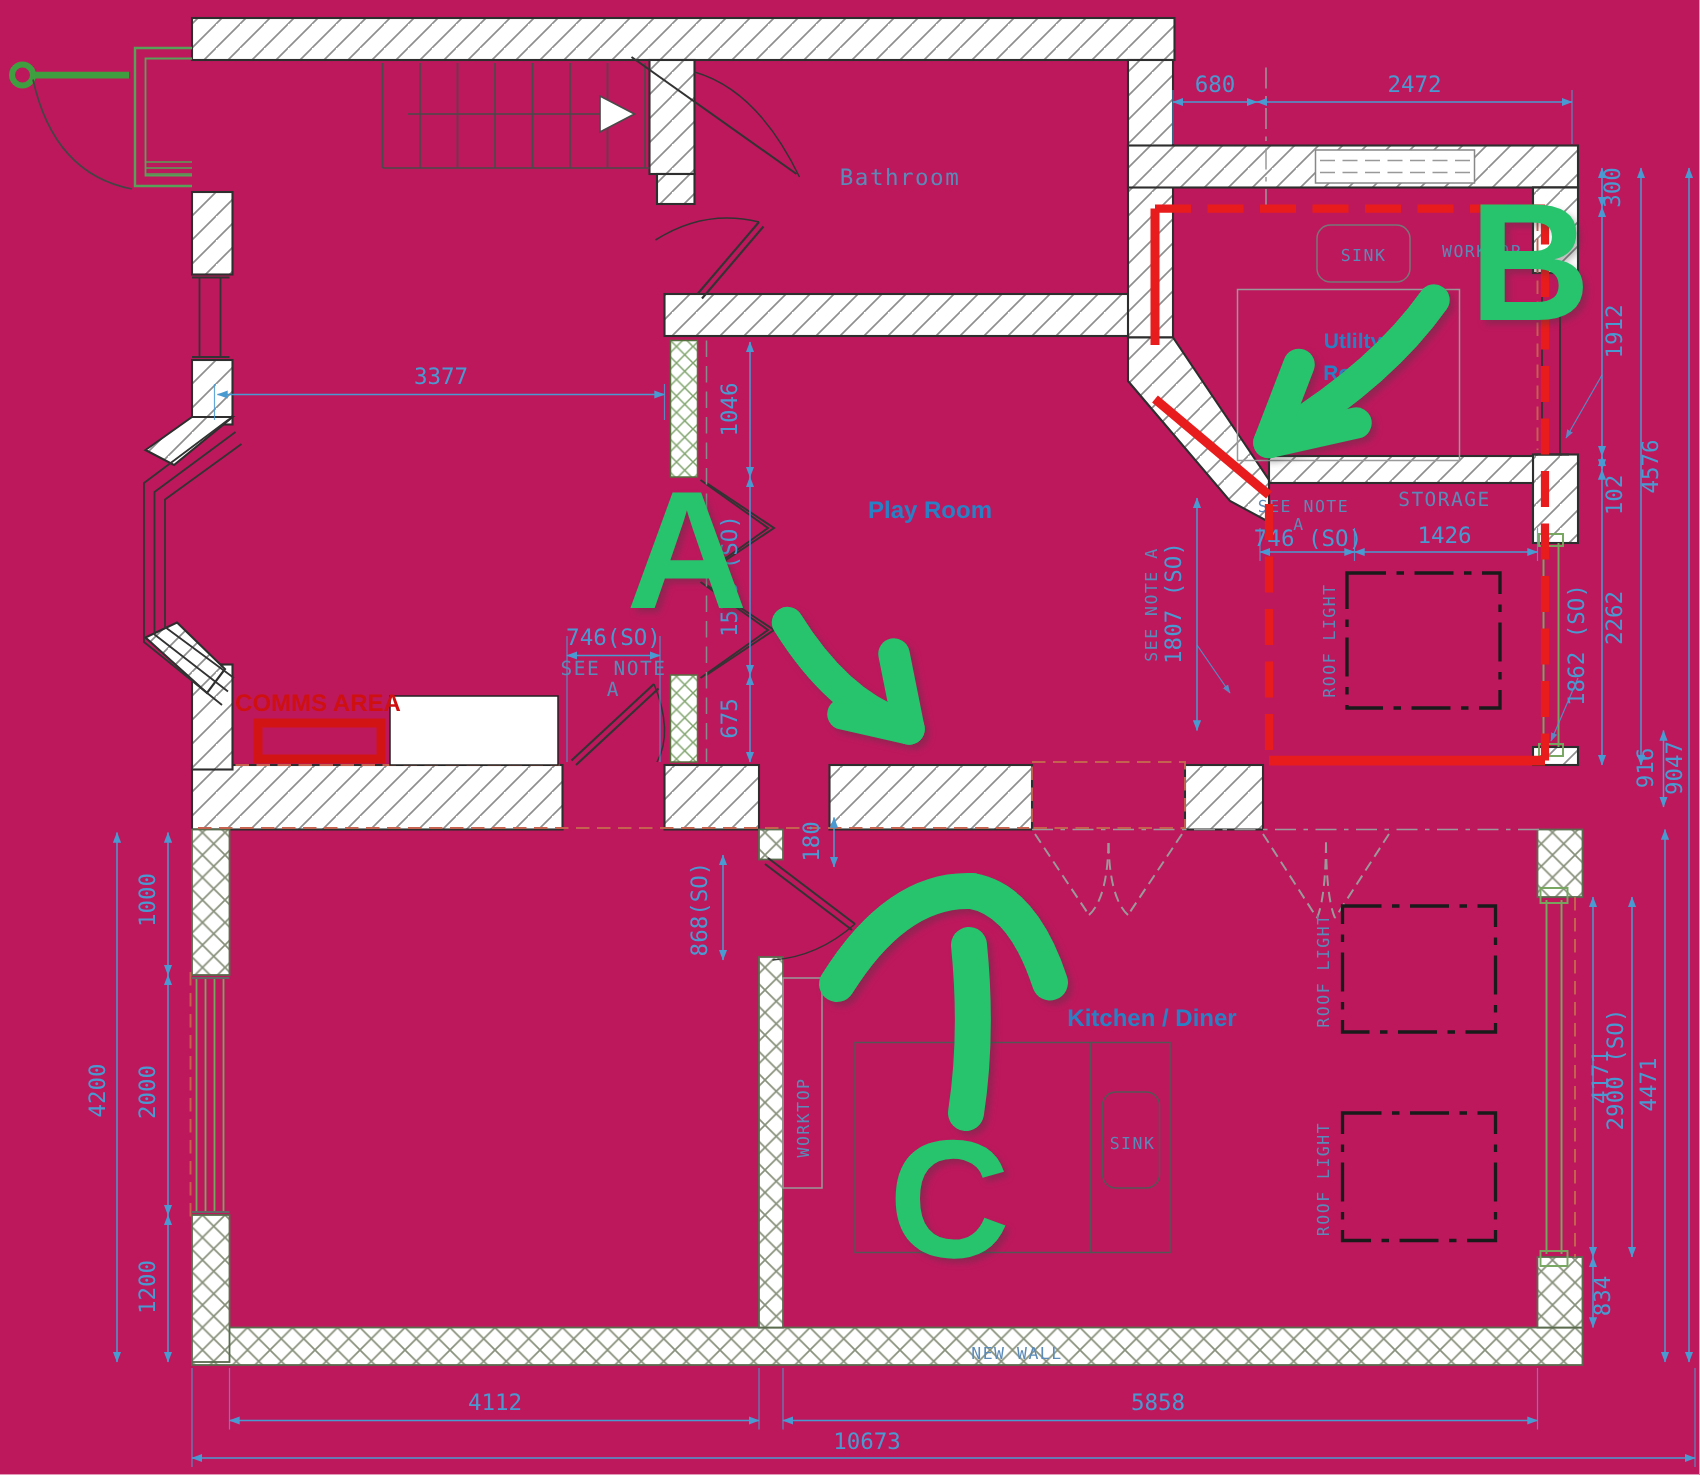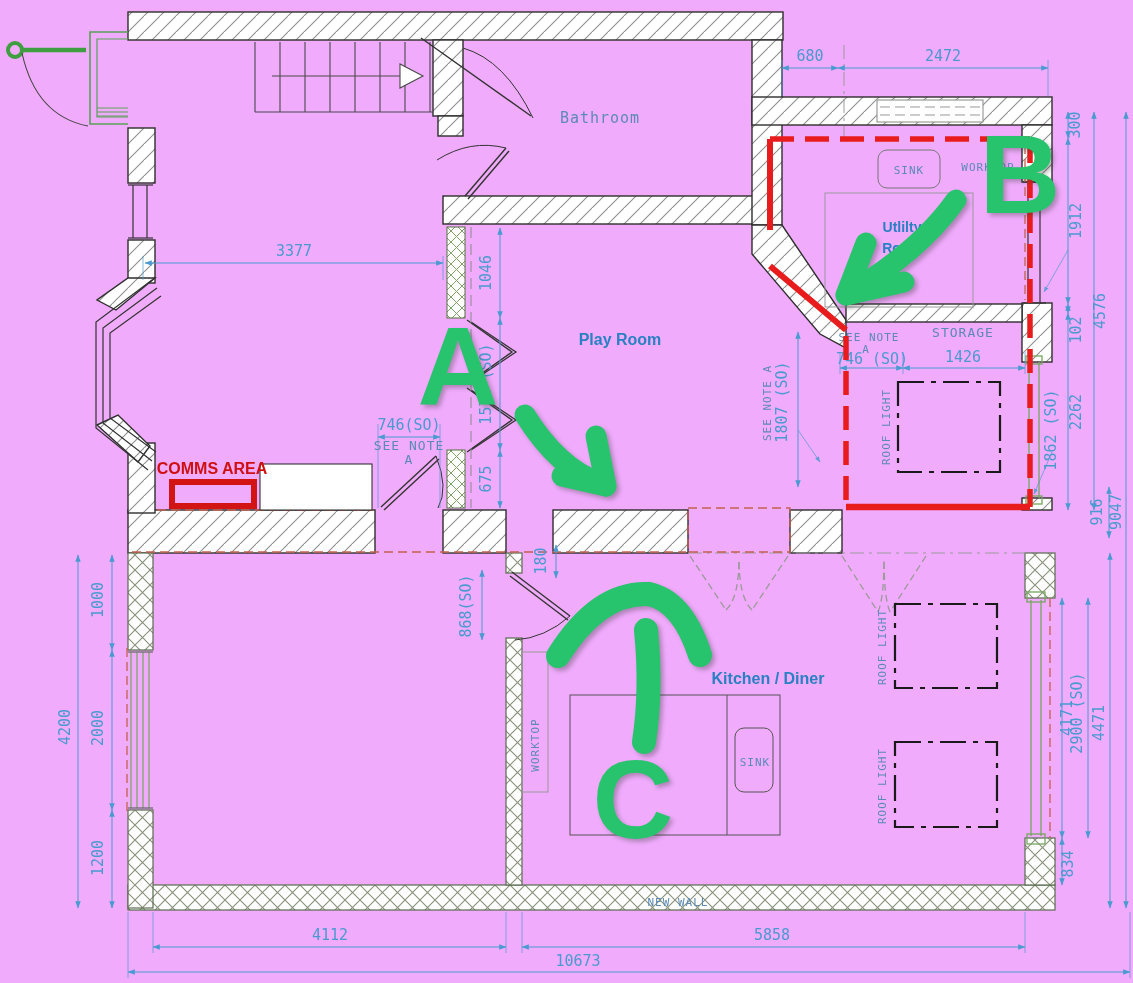--- a/index.html
+++ b/index.html
@@ -1,16 +1,16 @@
 <!DOCTYPE html>
 <html><head>
 <meta charset="utf-8">
 <style>
   html,body{margin:0;padding:0;background:#ffffff;}
-  .stage{position:relative;width:1133px;height:983px;background:#f0abfc;overflow:hidden;
+  .stage{position:relative;width:1133px;height:983px;background:#be185d;overflow:hidden;
          font-family:"Liberation Sans",sans-serif;}
   svg{display:block}
   text{user-select:none}
   .dimtxt{font:15px "DejaVu Sans Mono",monospace;fill:#4a9ad2;}
   .cadtxt{font:13px "DejaVu Sans Mono",monospace;fill:#5b8ab8;letter-spacing:1px;}
   .cadtxt.sm{font-size:11px;}
   .roomlbl{font:bold 16px "Liberation Sans",sans-serif;fill:#2980c4;}
   .marker{font:bold 112px "Liberation Sans",sans-serif;fill:#27c46d;}
   .commslbl{font:bold 16px "Liberation Sans",sans-serif;fill:#cf1010;}
   .greenfx{filter:drop-shadow(3px 3px 2px rgba(60,60,60,.35));}

